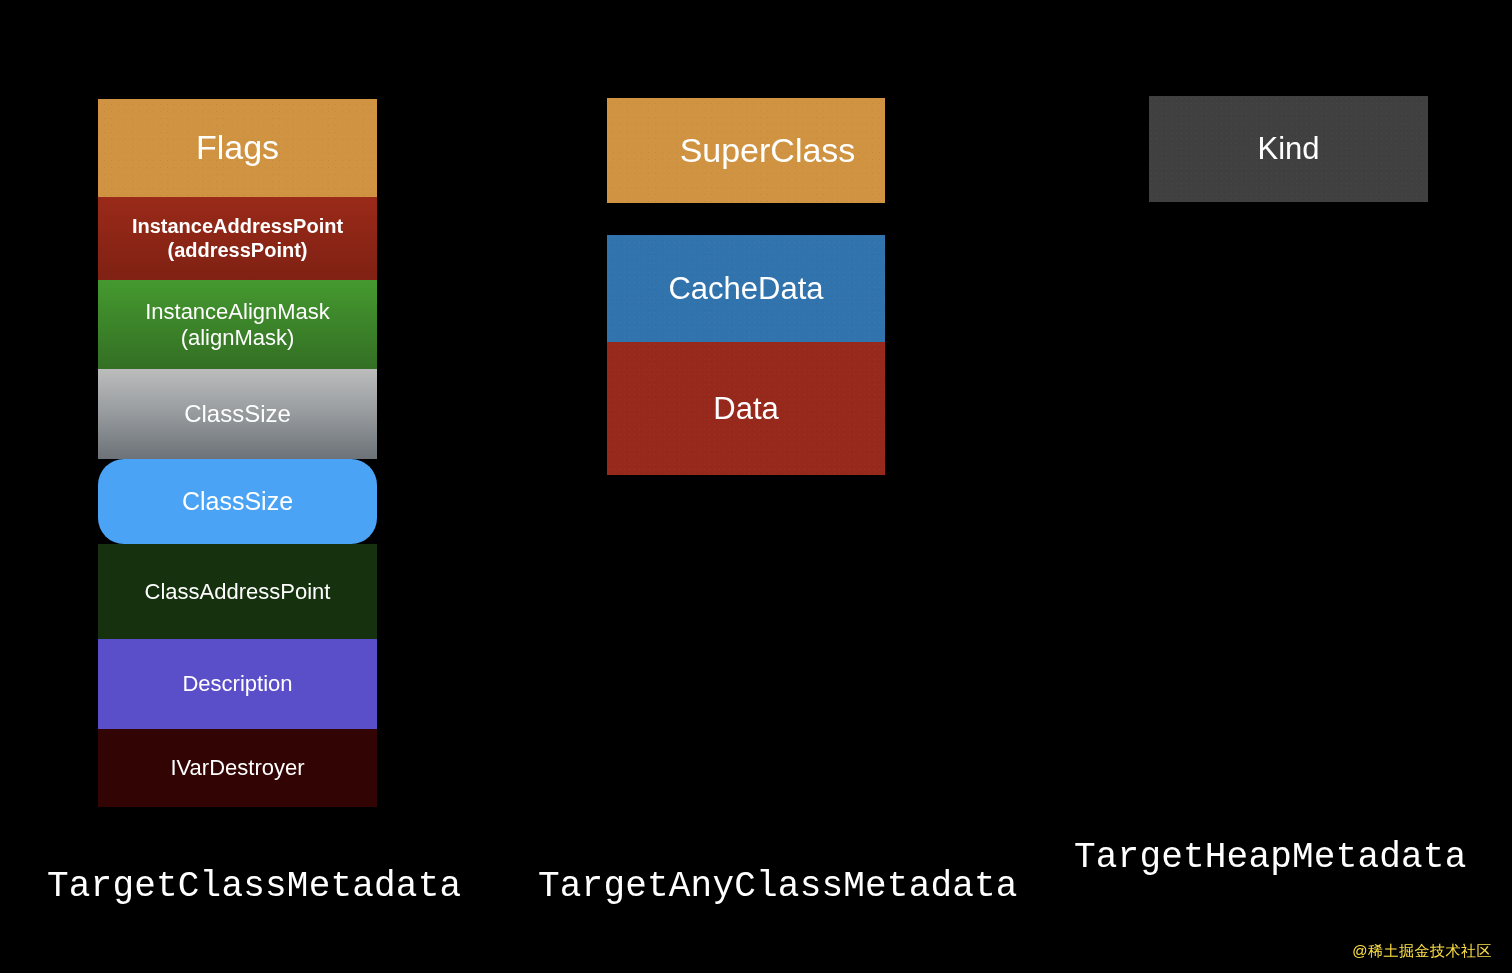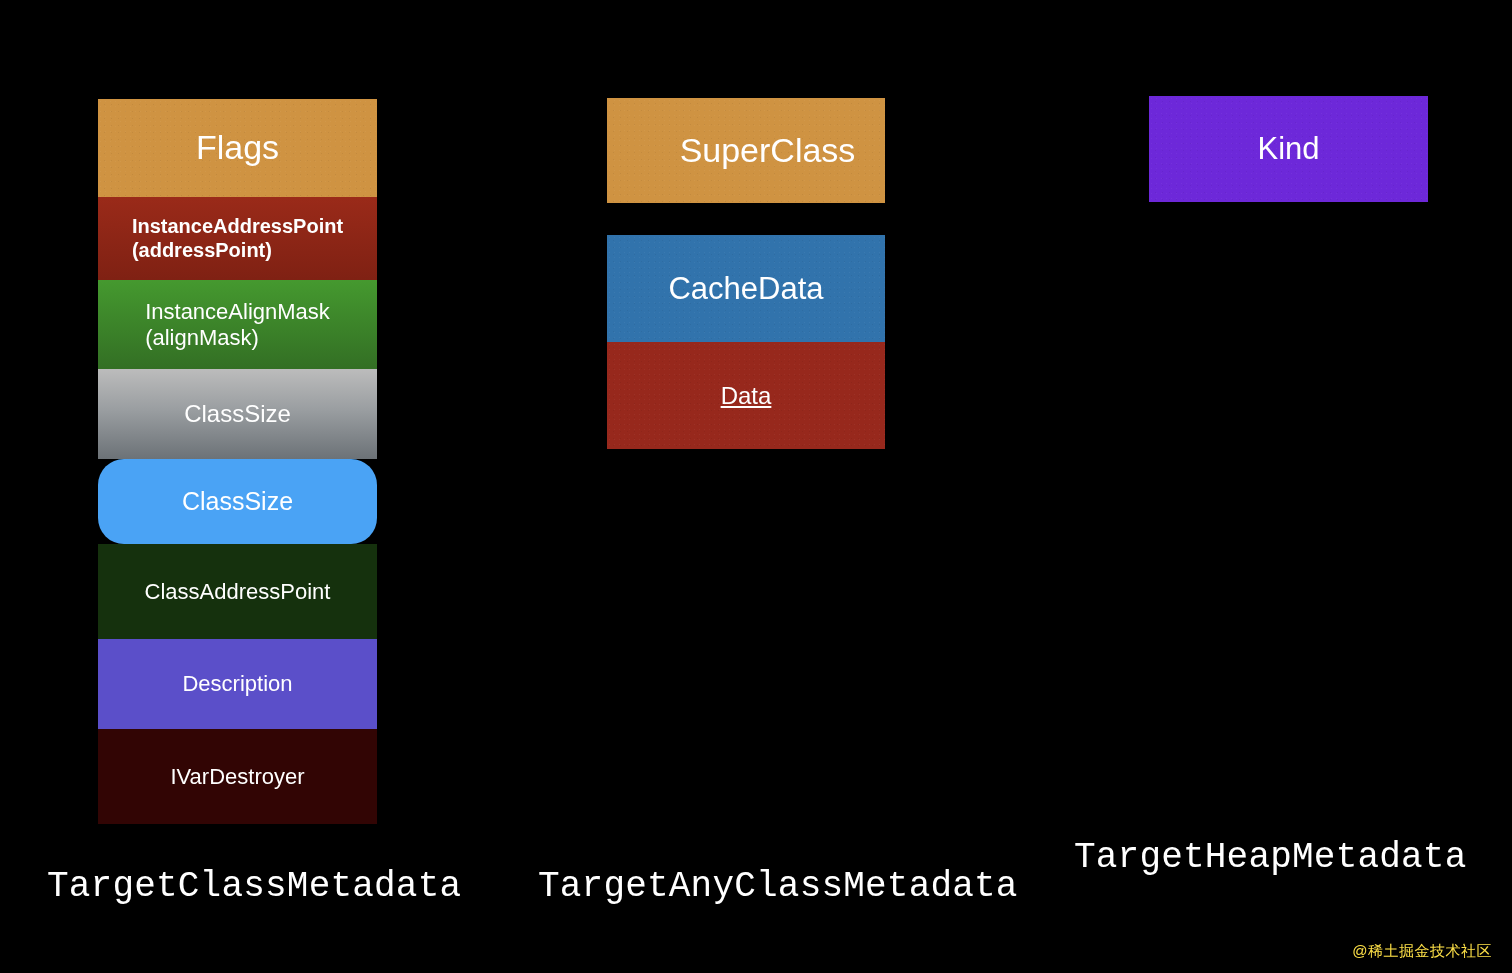--- a/index.html
+++ b/index.html
@@ -32,21 +32,21 @@
   #column-class-metadata   { left: 98px;   top: 99px;  width: 279px; }
   #column-anyclass-metadata{ left: 607px;  top: 98px;  width: 278px; }
   #column-heap-metadata    { left: 1149px; top: 96px;  width: 279px; }
 
   
   .block {
     box-sizing: border-box;
     display: flex;
     align-items: center;
     justify-content: center;
-    text-align: left;
+    text-align: center;
     color: #ffffff;
     line-height: 1.16;
     position: relative;
     overflow: hidden;
   }
   .block .label {
     position: relative;
     z-index: 2;
     padding: 0 4px;
     white-space: pre-line;
@@ -68,26 +68,26 @@
   }
 
   
   .h-flags    { height: 98px;  font-size: 34px; }
   .h-iap      { height: 83px;  font-size: 20px; font-weight: bold; }
   .h-iam      { height: 89px;  font-size: 22px; }
   .h-reserved { height: 90px;  font-size: 24px; }
   .h-csize    { height: 85px;  font-size: 25px; border-radius: 26px; }
   .h-cap      { height: 95px;  font-size: 22px; }
   .h-desc     { height: 90px;  font-size: 22px; }
-  .h-ivar     { height: 95px;  font-size: 22px; }
+  .h-ivar     { height: 78px;  font-size: 22px; }
 
   
   .h-super    { height: 105px; font-size: 34px; }
   .h-cache    { height: 107px; font-size: 31px; }
-  .h-data     { height: 107px; font-size: 24px; text-decoration: underline; }
+  .h-data     { height: 133px; font-size: 31px; }
 
   
   .h-kind     { height: 106px; font-size: 31px; }
 
   
   .caption {
     position: absolute;
     color: #ffffff;
     font-size: 36px;
     letter-spacing: 0.2px;
@@ -161,21 +161,21 @@
       <span class="label">CacheData</span>
     </div>
 
     <div class="block textured h-data" style="background:#97281c;">
       <span class="label">Data</span>
     </div>
   </div>
 
   <div class="column" id="column-heap-metadata">
 
-    <div class="block textured h-kind" style="background:#6d28d9;">
+    <div class="block textured h-kind" style="background:#404040;">
       <span class="label">Kind</span>
     </div>
   </div>
 
   <div class="caption" id="caption-class-metadata">TargetClassMetadata</div>
 
   <div class="caption" id="caption-anyclass-metadata">TargetAnyClassMetadata</div>
 
   <div class="caption" id="caption-heap-metadata">TargetHeapMetadata</div>
 

